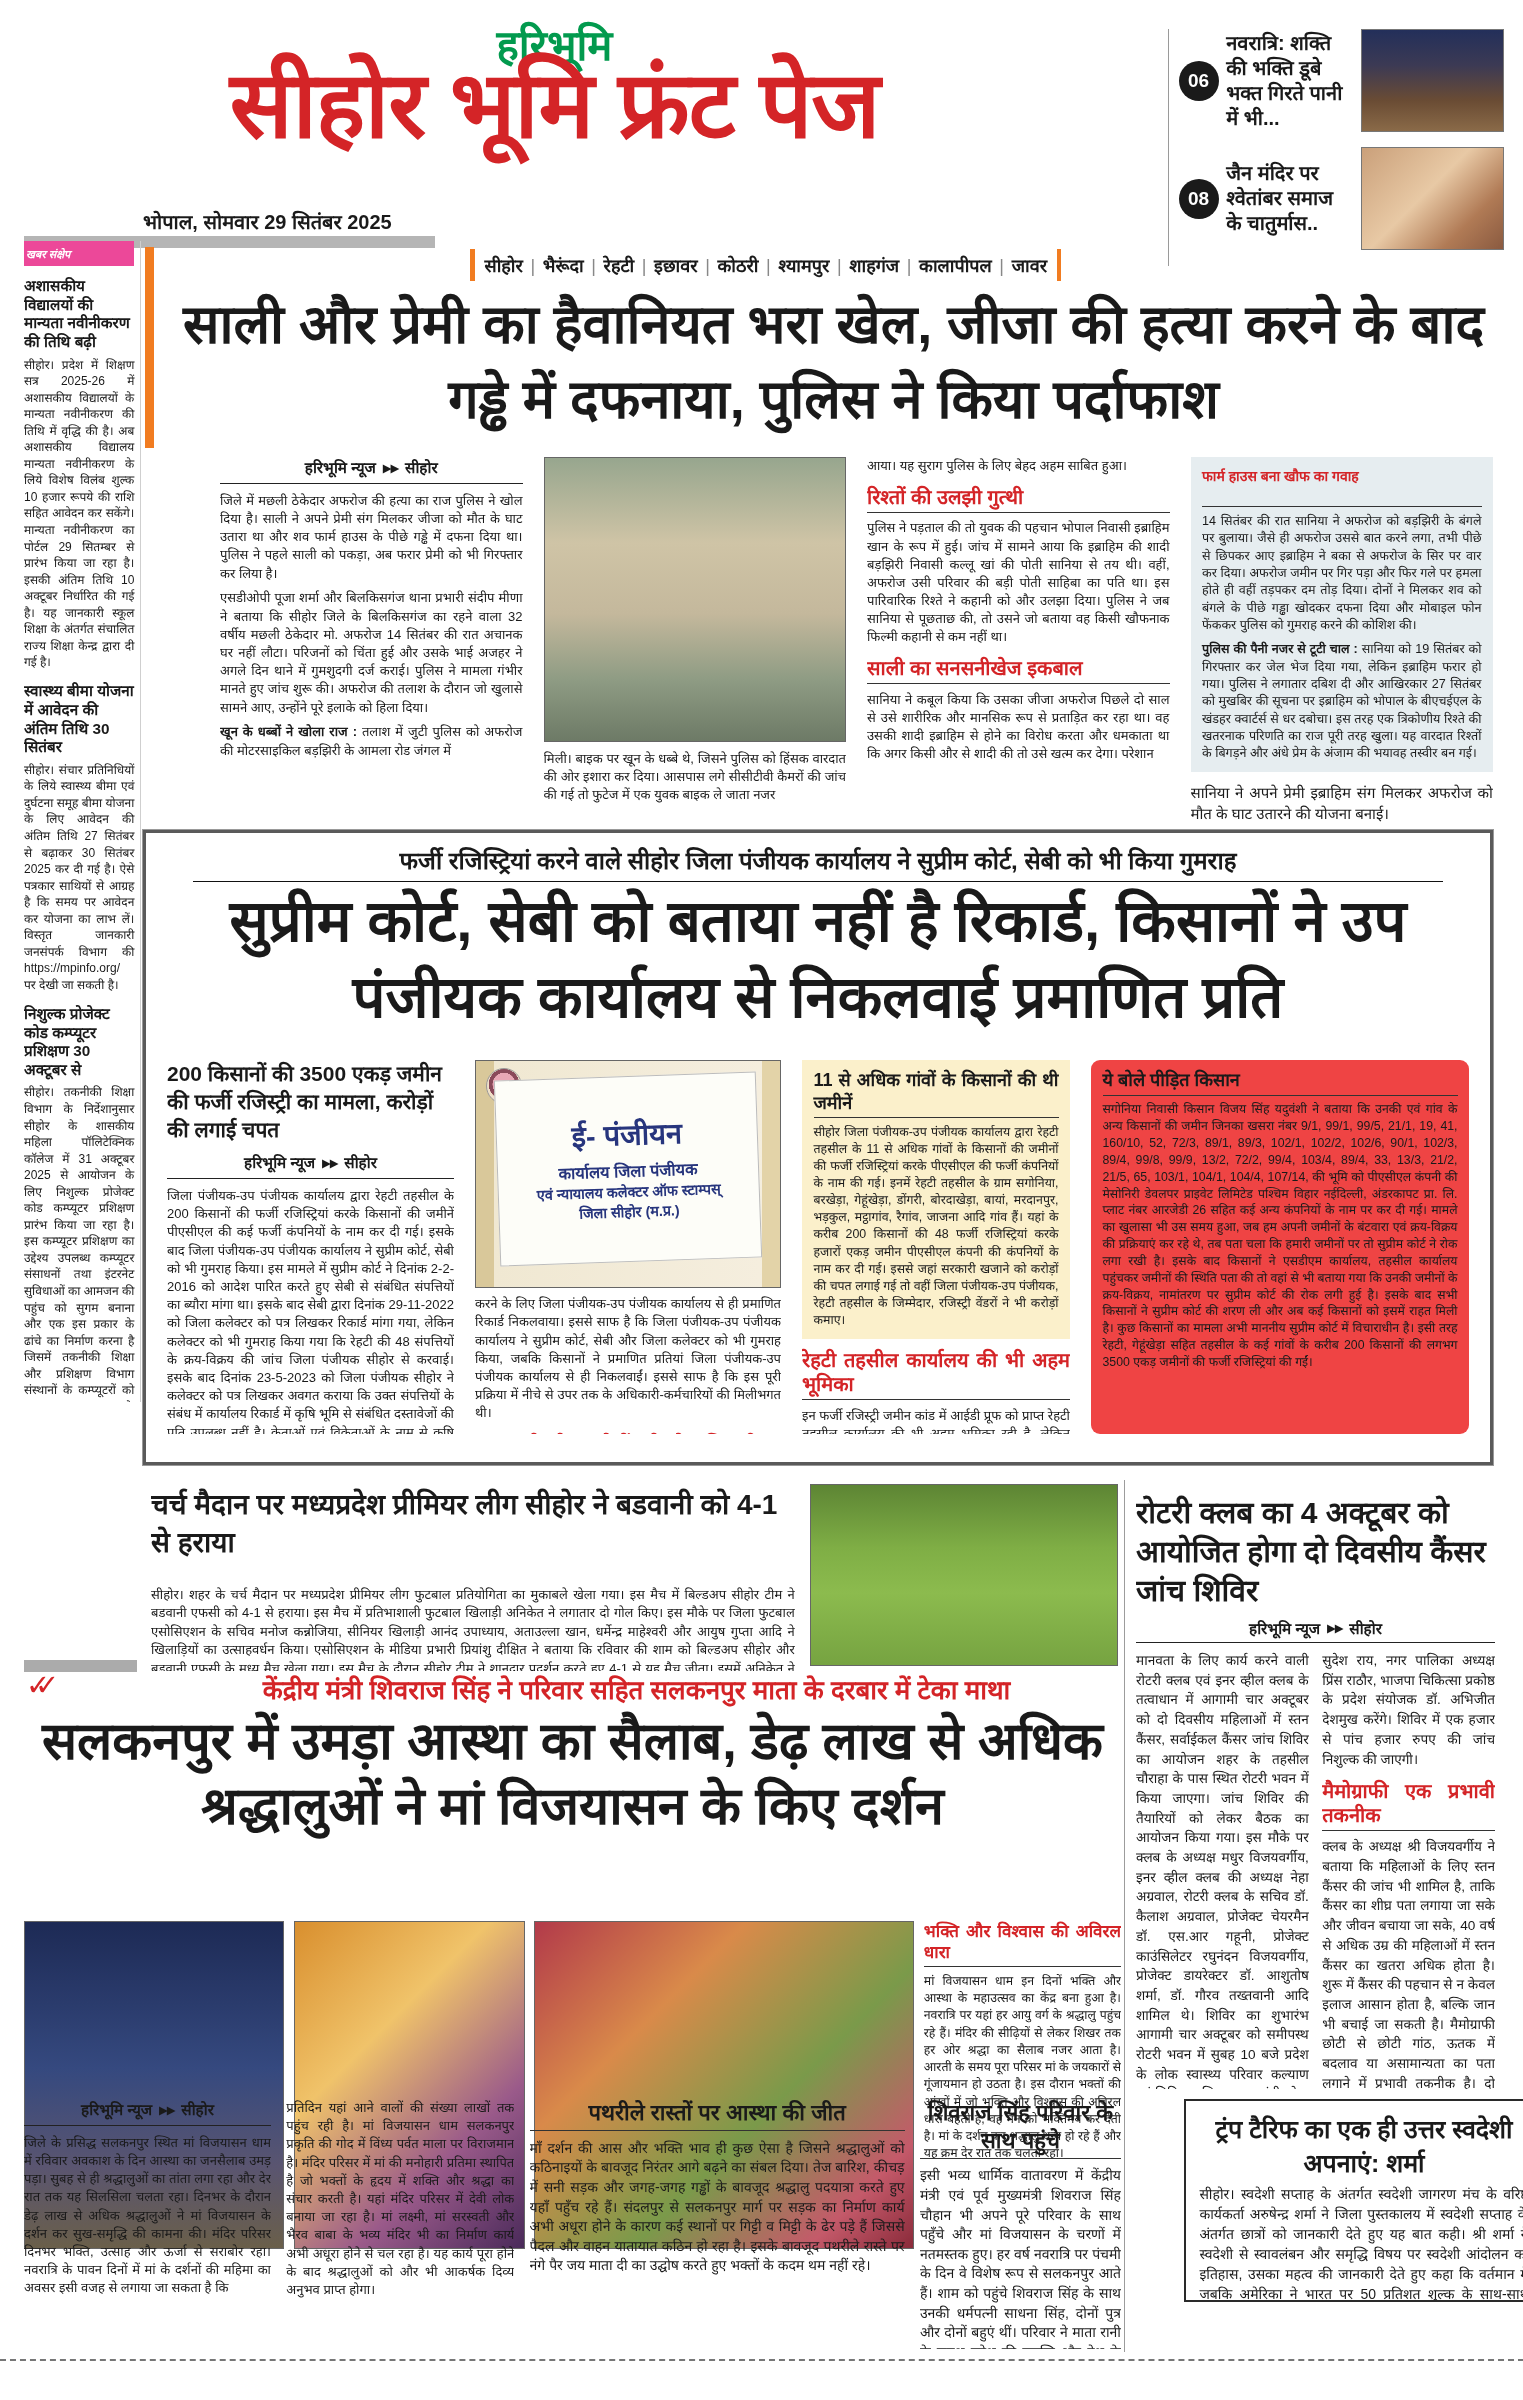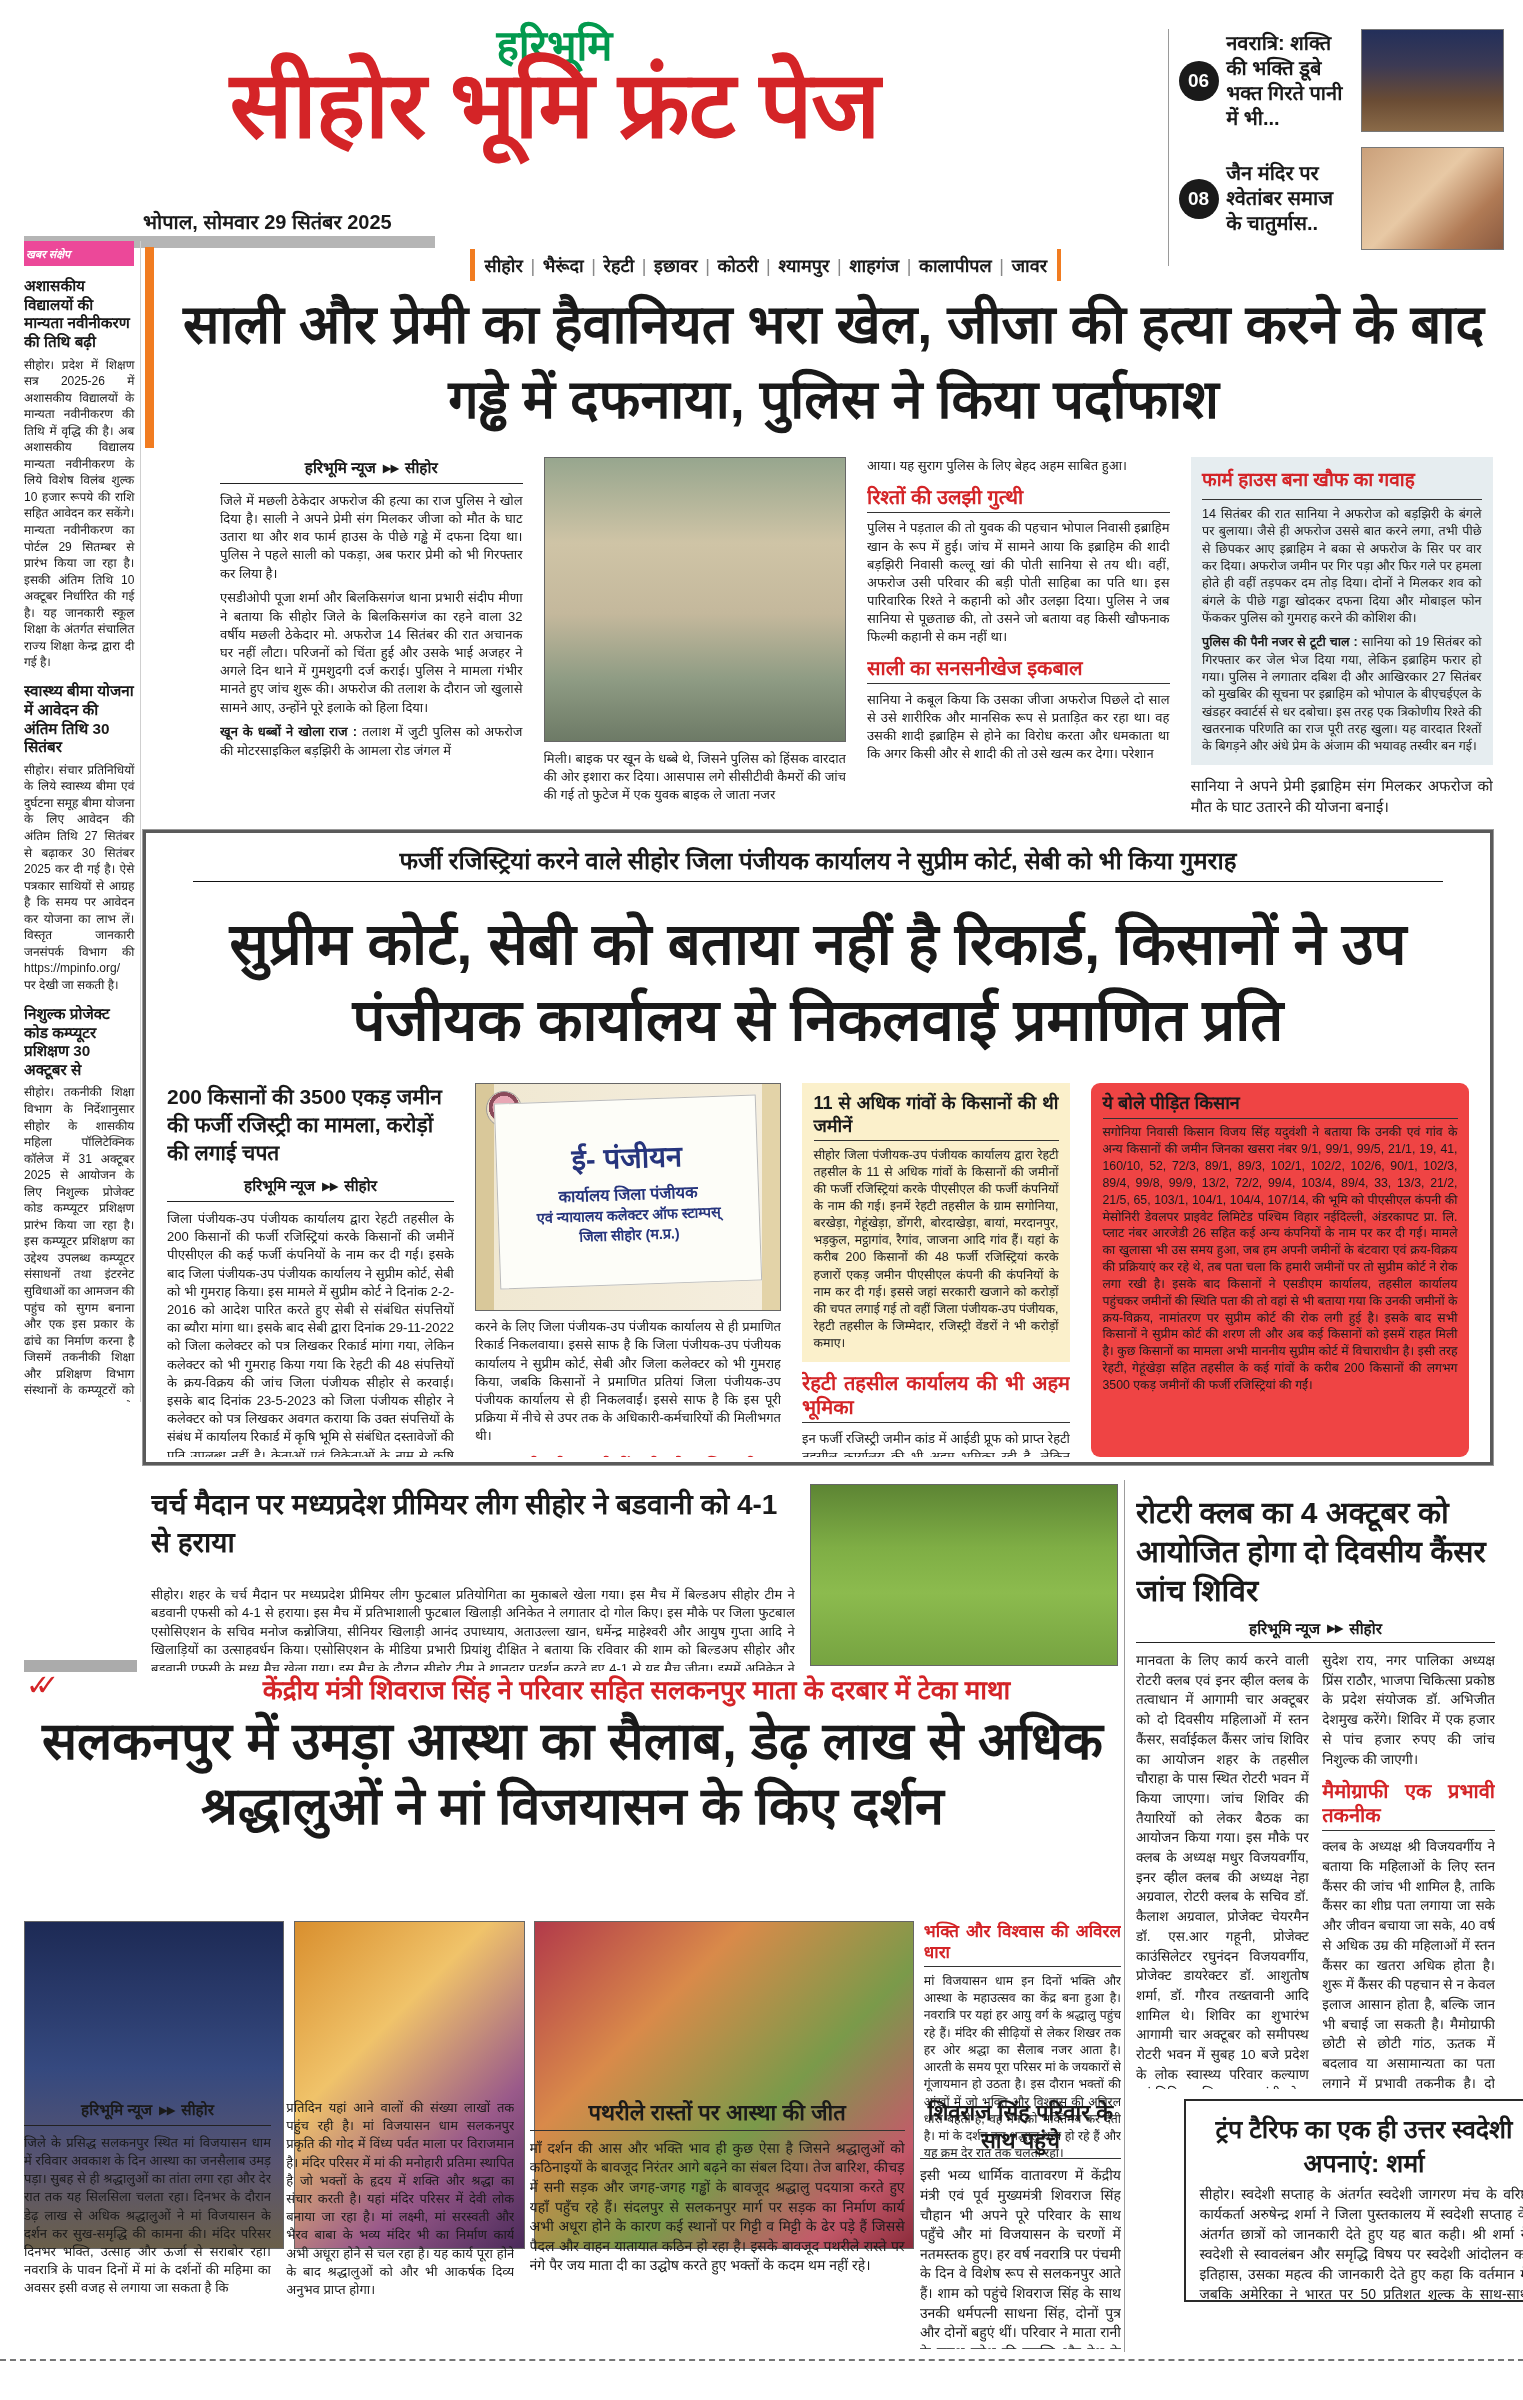--- a/index.html
+++ b/index.html
@@ -44,28 +44,28 @@
   .s1-cols .col { flex:1; font-size:13px; line-height:1.4; text-align:justify; overflow:hidden; }
   .byline { display:flex; justify-content:center; align-items:center; gap:6.7px; font-weight:800; font-size:15.3px;
     border-bottom:1.9px solid #222; padding-bottom:4.8px; margin-bottom:7.6px; text-align:center; }
   .byline .ticks { font-size:11.5px; letter-spacing:-1px; }
   .photo { width:100%; border:1px solid #666; }
   .photo-police { height:285px; margin-bottom:7.6px;
     background:linear-gradient(180deg,#97a68e 0%,#cfc4a6 30%,#c4b89c 55%,#8f9c84 78%,#6d7a66 100%); }
   .red-sub { color:#d42427; font-weight:800; font-size:20px; border-bottom:1.9px solid #333;
     padding-bottom:2.9px; margin:9.6px 0 6.7px; line-height:1.2; }
   .graybox { background:#e6edf0; padding:9.6px 11.5px; margin-bottom:9.6px; }
-  .graybox h4 { color:#d42427; font-weight:800; font-size:19px; border-bottom:1.9px solid #333; padding-bottom:6px; margin-bottom:5.7px; }
+  .graybox h4 { color:#d42427; font-weight:800; font-size:14px; border-bottom:1.9px solid #333; padding-bottom:20px; margin-bottom:5.7px; }
   .graybox p { font-size:12.6px; line-height:1.38; text-align:justify; }
   p + p { margin-top:6.7px; }
   
   .s2-box { position:absolute; top:830px; left:143px; width:1350px; height:635px;
     border:3.8px solid #5a5a5a; outline:1px solid #999; background:#fff; padding:9.6px 21px; overflow:hidden; }
   .s2-kicker { font-size:24px; font-weight:800; text-align:center; border-bottom:1.9px solid #111;
-    width:96%; margin:0 auto 24px; padding-bottom:5.7px; }
+    width:96%; margin:0 auto 1px; padding-bottom:5.7px; }
   .s2-head { font-size:58px; line-height:1.3; font-weight:800; text-align:center; margin-bottom:9.6px; }
   .s2-cols { display:flex; gap:21px; height:390px; overflow:hidden; }
   .s2-cols .col { font-size:13px; line-height:1.4; text-align:justify; overflow:hidden;margin-top:16px; }
   .s2-colA { flex:0 0 287px; }
   .s2-colB { flex:0 0 306px; }
   .s2-colC { flex:0 0 268px; }
   .s2-colD { flex:1; }
   .s2-sub { font-size:21px; line-height:1.35; font-weight:800; text-align:left; margin-bottom:7.6px; }
   .sign-photo { height:228px; border:1px solid #666; margin-bottom:7.6px; position:relative;
     background:linear-gradient(90deg,#d9c89a 0,#d9c89a 6%,#f0e8d2 6%,#f5eede 94%,#e3d3a8 94%); }

